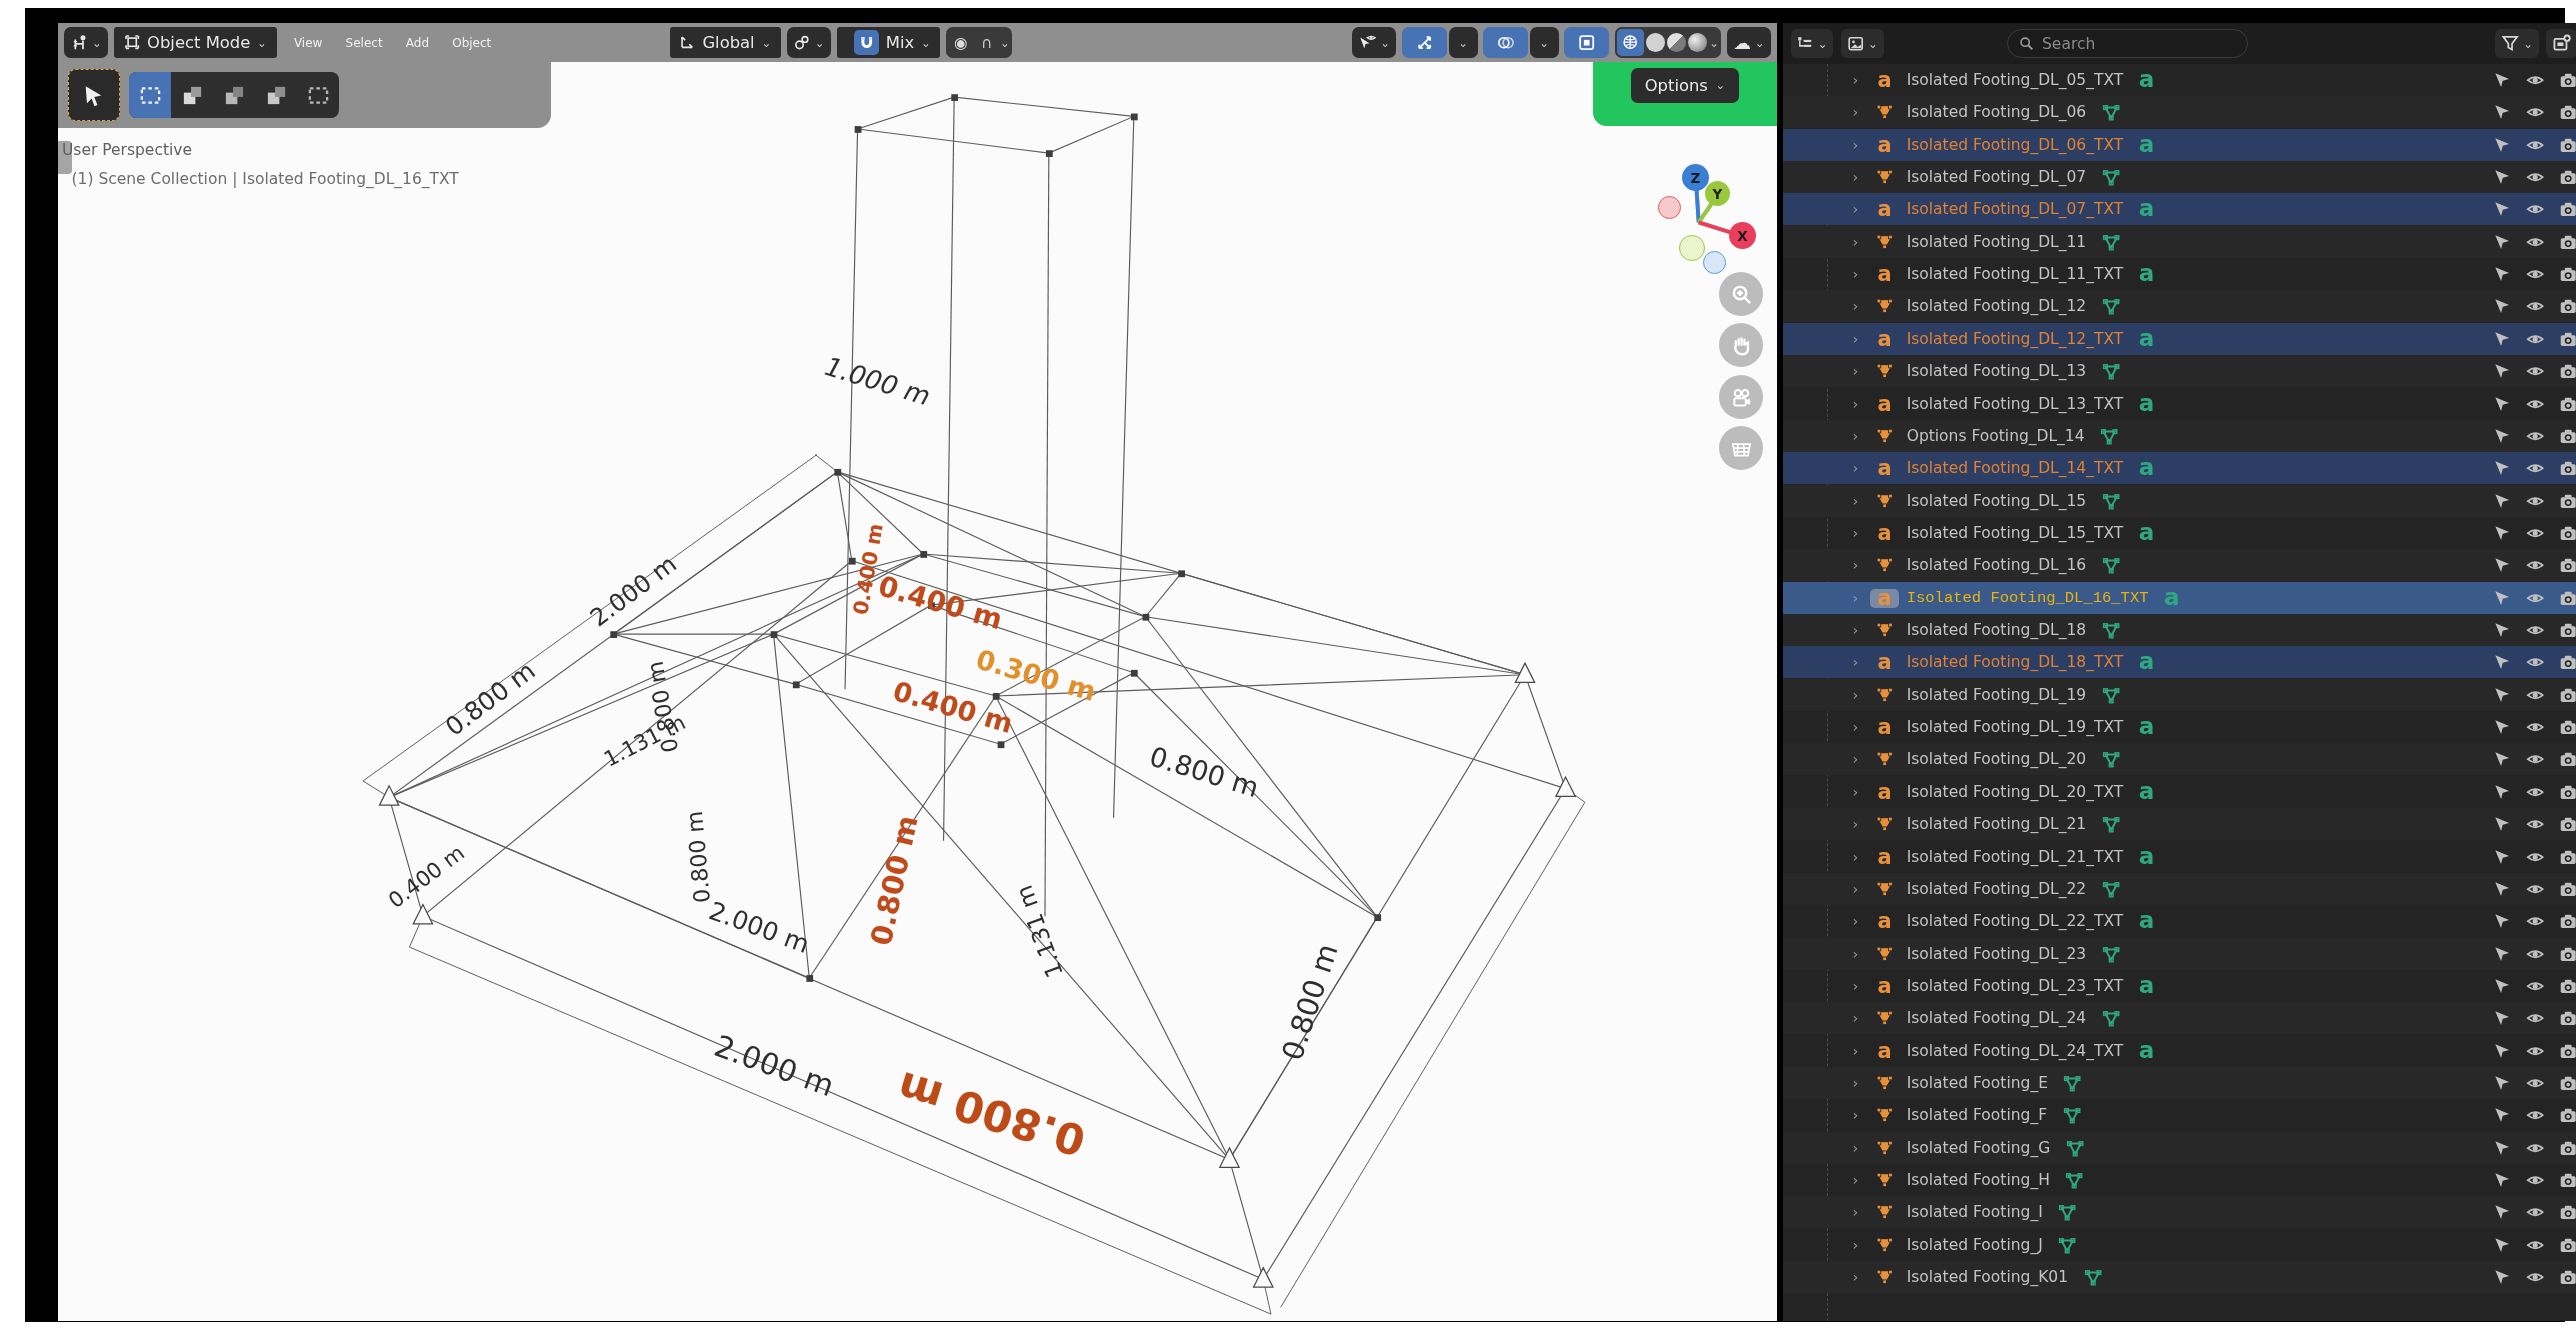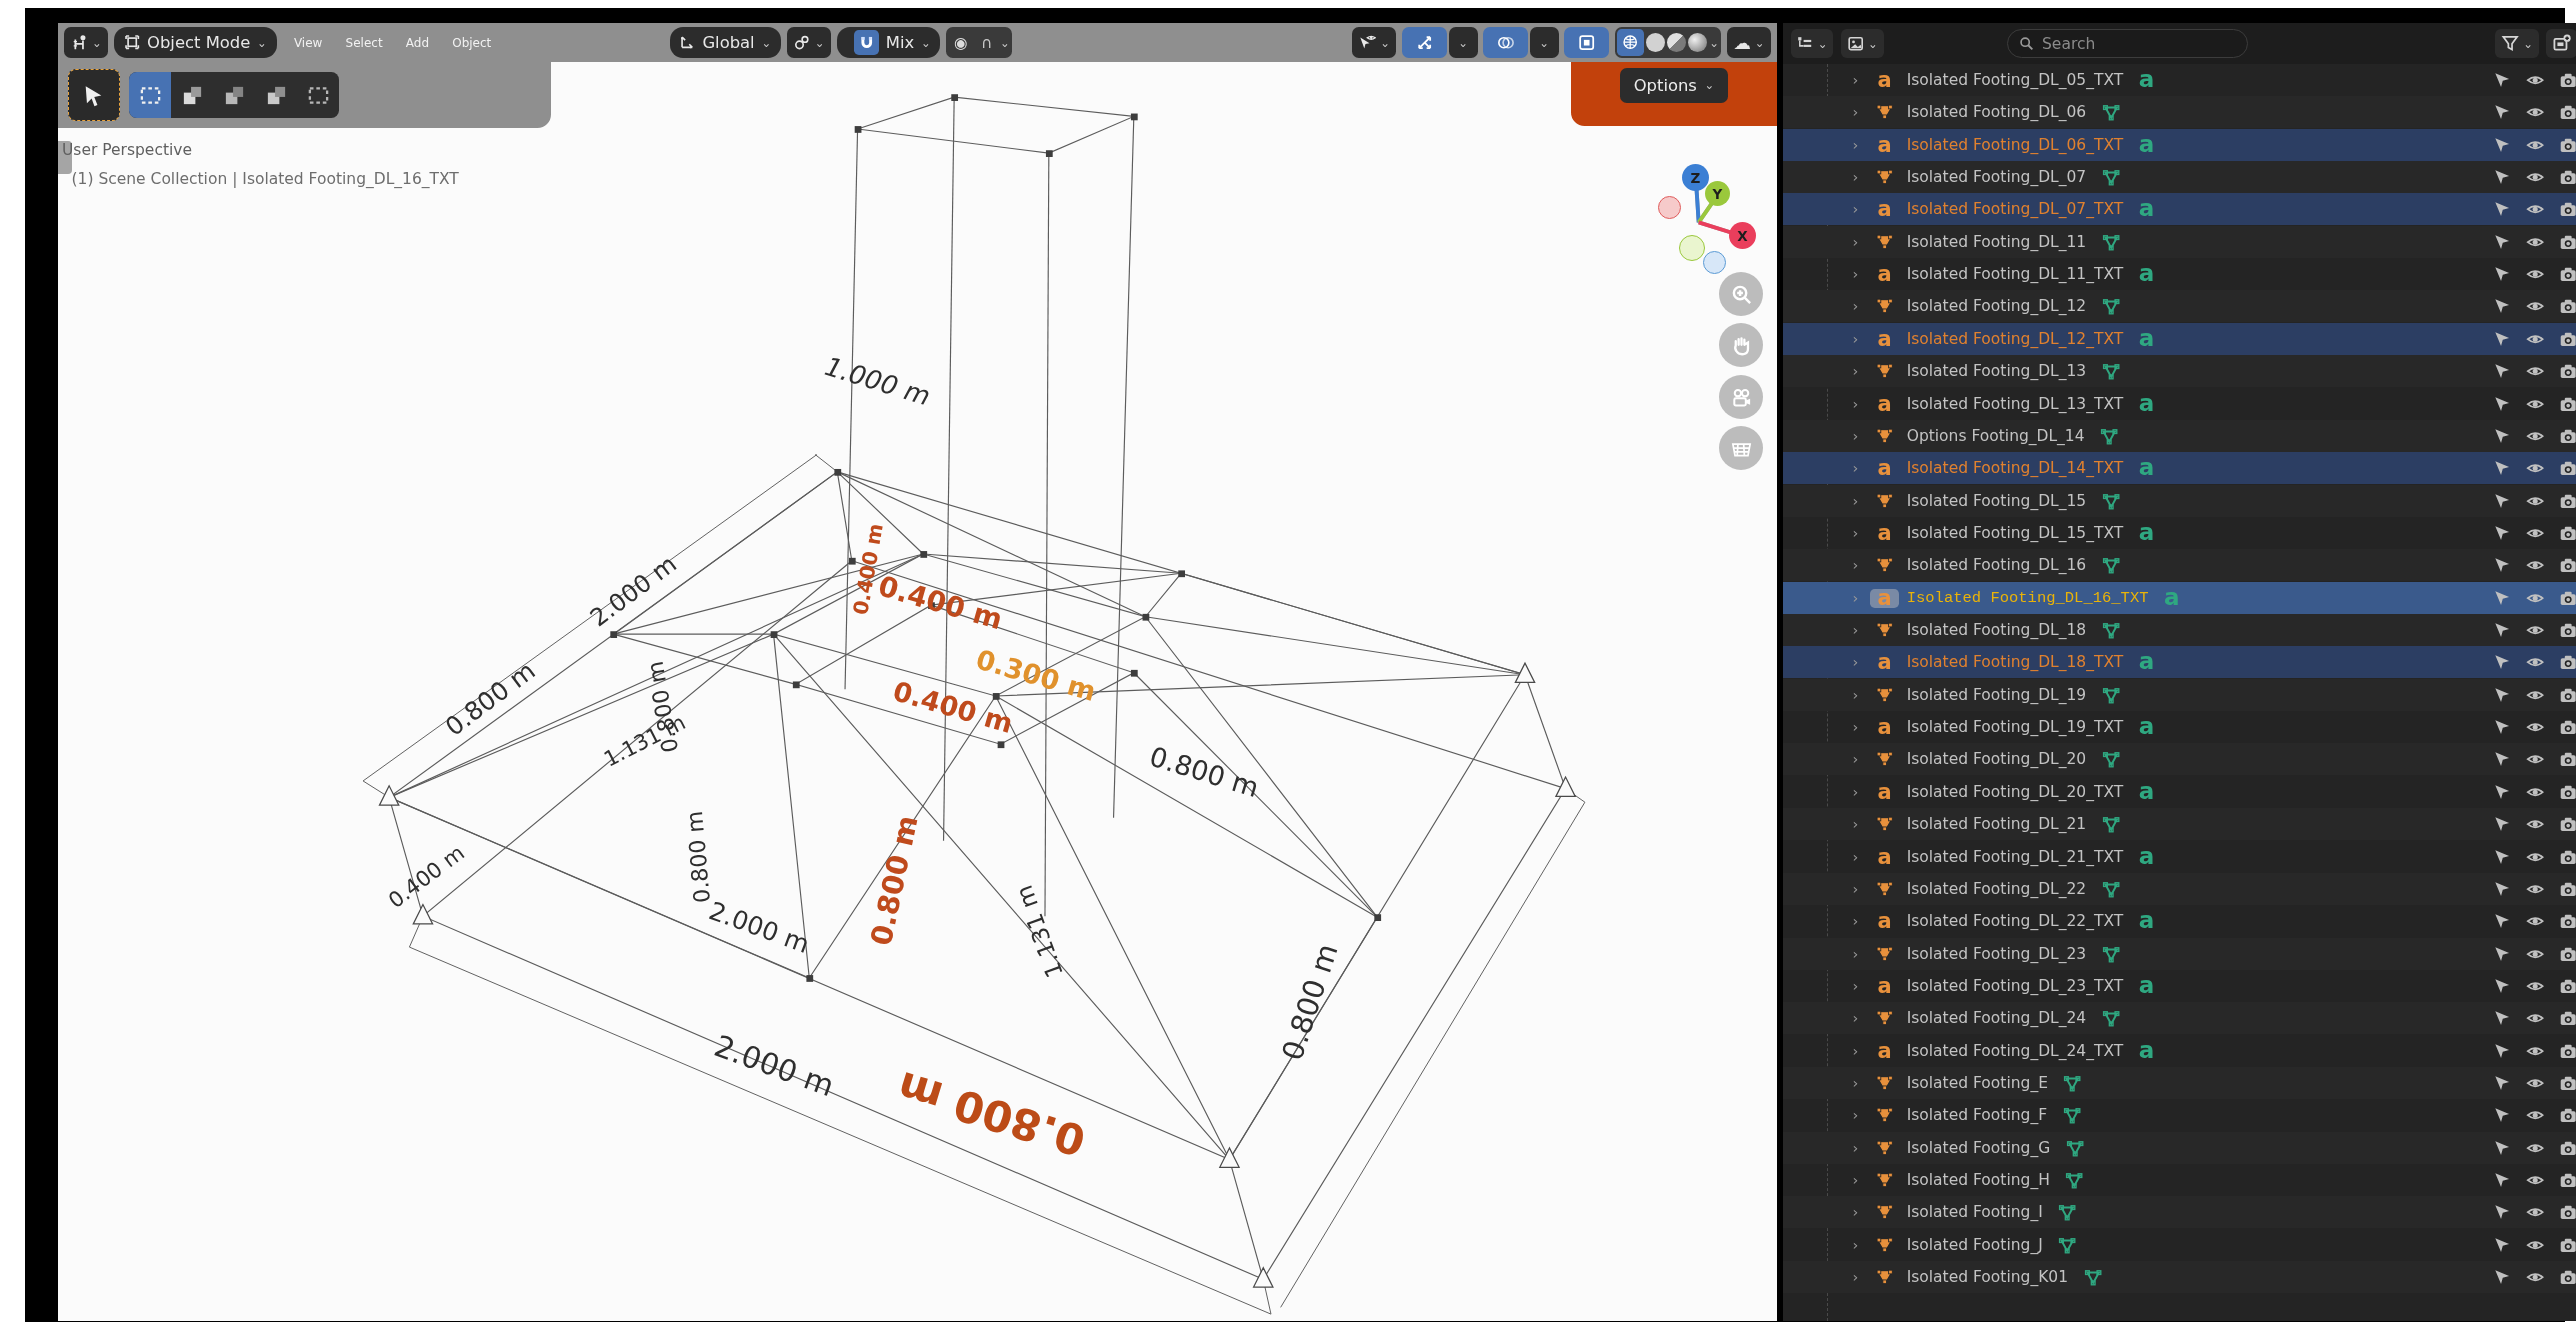--- a/index.html
+++ b/index.html
@@ -1,34 +1,34 @@
 <!DOCTYPE html>
 <html><head>
 <meta charset="utf-8">
 <style>
   html,body{margin:0;padding:0;background:#ffffff;width:2576px;height:1345px;
     font-family:"DejaVu Sans","Liberation Sans",sans-serif;overflow:hidden;position:relative;}
   .frame{position:absolute;left:25px;top:7.7px;width:2540px;height:1314px;background:#000;}
   
   .vp{position:absolute;left:33px;top:15.5px;width:1719px;height:1298px;background:#fbfbfb;overflow:hidden;}
   .vp-header{position:absolute;left:0;top:0;width:100%;height:39px;background:#8f8f8f;display:flex;align-items:center;gap:5.8px;padding-left:5.8px;box-sizing:border-box;}
-  .btn{background:#2c2c2c;color:#e8e8e8;border-radius:13px;height:31px;display:inline-flex;align-items:center;gap:6.8px;padding:0 9.7px;font-size:16.4px;white-space:nowrap;}
+  .btn{background:#2c2c2c;color:#e8e8e8;border-radius:3px;height:31px;display:inline-flex;align-items:center;gap:6.8px;padding:0 9.7px;font-size:16.4px;white-space:nowrap;}
   .chev{font-size:11.6px;color:#cfcfcf;}
   .menu{color:#f2f2f2;font-size:12px;padding:0 11.6px;}
   .hspacer{flex:1;}
   .icon-btn{background:#2c2c2c;border-radius:6.8px;height:31px;min-width:35px;display:inline-flex;align-items:center;justify-content:center;gap:3.9px;padding:0 4.8px;}
   .icon-btn.blue{background:#4772b3;}
   .ig{display:inline-flex;background:#3a3a3a;border-radius:6.8px;height:31px;align-items:center;padding:0 1.9px;gap:1.9px;}
   .ball{width:19.3px;height:19.3px;border-radius:50%;}
   .tool-strip{position:absolute;left:0;top:39px;height:66px;width:493px;background:#8f8f8f;border-bottom-right-radius:13.5px;display:flex;align-items:center;gap:9.7px;padding-left:9.7px;box-sizing:border-box;}
   .tool-main{width:50px;height:50px;background:#2a2a2a;border-radius:7.7px;border:1.9px dashed #e8a33d;display:flex;align-items:center;justify-content:center;}
   .selgroup{display:flex;background:#2e2e2e;border-radius:7.7px;overflow:hidden;}
   .selbtn{width:42px;height:46px;display:flex;align-items:center;justify-content:center;}
   .selbtn.active{background:#4772b3;}
-  .options-tab{position:absolute;right:0;top:39px;width:206px;height:64px;background:#c2410c;border-bottom-left-radius:13.5px;display:flex;align-items:flex-start;justify-content:center;}
+  .options-tab{position:absolute;right:0;top:39px;width:184px;height:64px;background:#22c55e;border-bottom-left-radius:13.5px;display:flex;align-items:flex-start;justify-content:center;}
   .options-btn{margin-top:5.8px;background:#2c2c2c;color:#ececec;font-size:16.4px;border-radius:6.8px;height:35px;display:flex;align-items:center;gap:7.7px;padding:0 13.5px;}
   .vp-overlay-text{position:absolute;color:#5f5f5f;font-size:15.5px;}
   .side-tab{position:absolute;left:0;top:118px;width:13.5px;height:33px;background:#a5a5a5;border-radius:0 3.9px 3.9px 0;}
   .navball{position:absolute;border-radius:50%;display:flex;align-items:center;justify-content:center;font-size:13.5px;font-weight:bold;color:#1d1d1d;}
   .navcircle{position:absolute;width:44px;height:44px;border-radius:50%;background:#bcbcbc;display:flex;align-items:center;justify-content:center;}
   
   .ol{position:absolute;left:1758px;top:15.5px;width:802px;height:1298px;background:#242424;overflow:hidden;}
   .ol-header{position:absolute;left:0;top:0;width:100%;height:41px;background:#1d1d1d;display:flex;align-items:center;gap:7.7px;padding:0 7.7px;box-sizing:border-box;}
   .ol-btn{background:#2c2c2c;height:29px;border-radius:5.8px;display:inline-flex;align-items:center;gap:3.9px;padding:0 5.8px;}
   .search{flex:0 0 241px;margin-left:116px;height:29px;background:#1b1b1b;border:1px solid #3c3c3c;border-radius:14.5px;display:flex;align-items:center;gap:7.7px;padding:0 9.7px;color:#8a8a8a;font-size:15.5px;box-sizing:border-box;}

